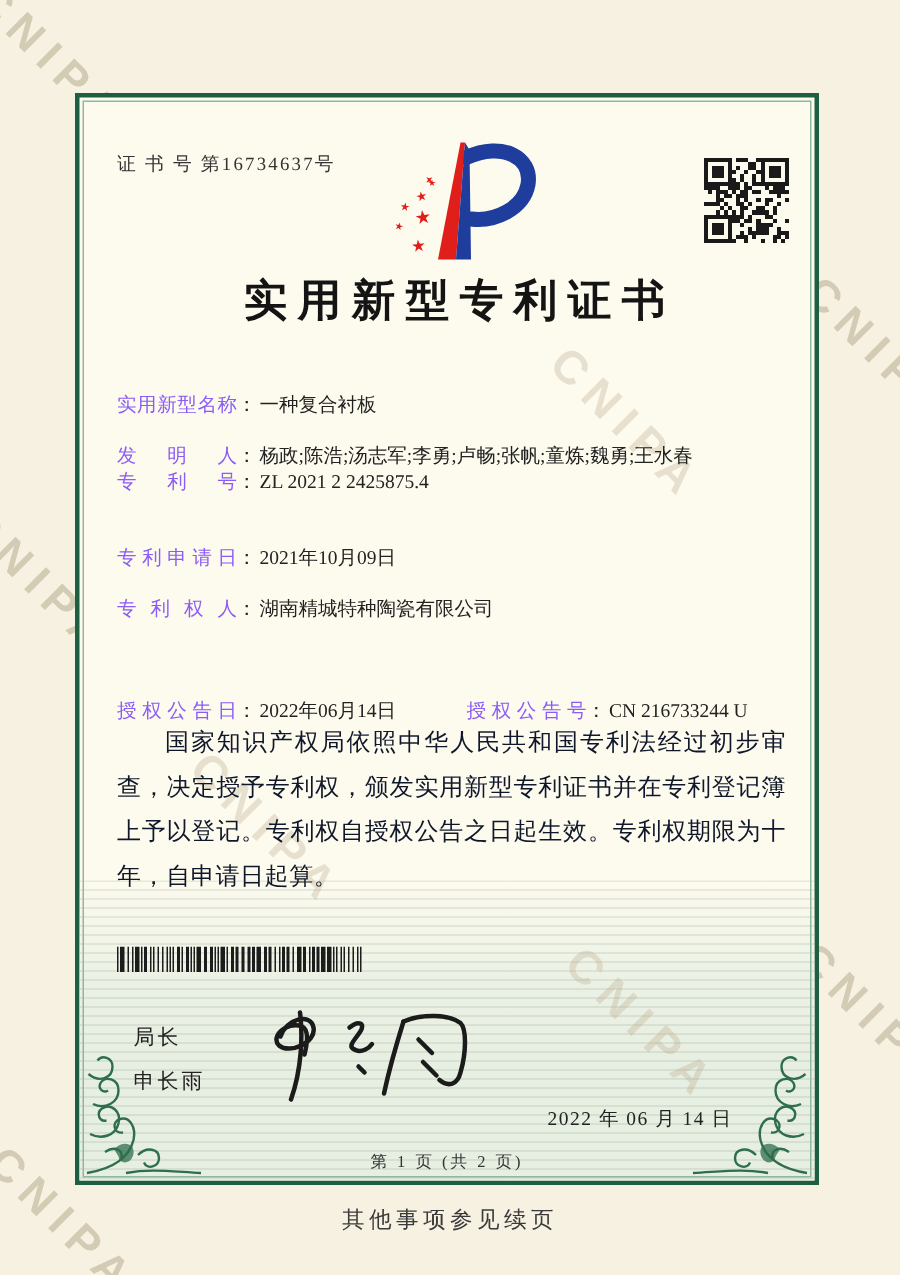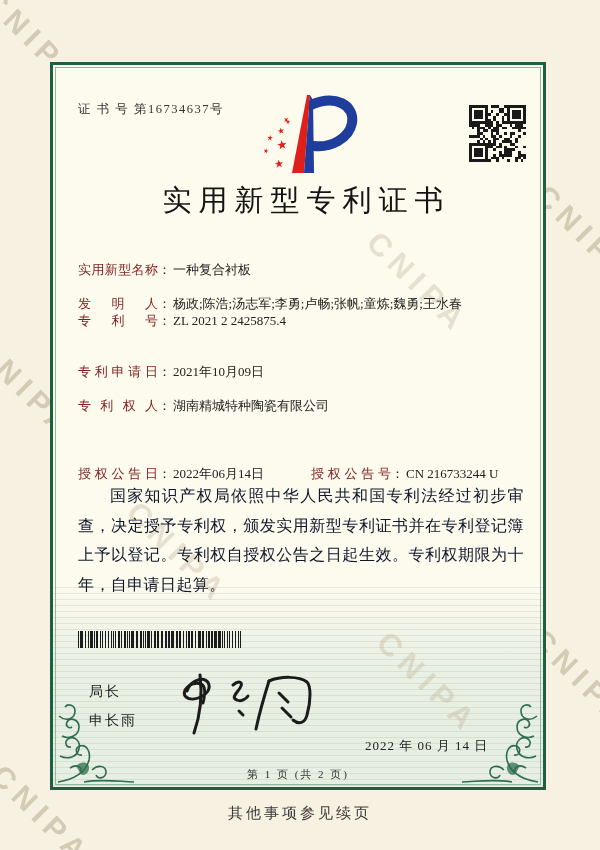--- a/index.html
+++ b/index.html
@@ -34,26 +34,26 @@
   .content { position:absolute; inset:0; z-index:3;border-radius:16px; }
   .cert-no {
     position:absolute; left:25px; top:36px; font-size:12.5px; color:#333;
     letter-spacing:1.5px;
   }
   .logo { position:absolute; left:208px; top:26px; width:100px; height:90px; }
   .qr { position:absolute; left:416px; top:40px; width:57px; height:57px; background:#fdfaee; }
   .qr svg { width:100%; height:100%; shape-rendering:crispEdges; }
   .title {
     position:absolute; left:0; right:0; top:116px; text-align:center;
-    font-size:29px; font-weight:400; color:#141414; letter-spacing:7px;margin-left:17px;
+    font-size:29px; font-weight:700; color:#141414; letter-spacing:7px;margin-left:17px;
   }
   .frow { position:absolute; left:25px; font-size:13px; color:#222; white-space:nowrap; }
   .flabel {
     display:inline-block; width:80px; text-align:justify; text-align-last:justify;
-    color:#7f1d1d;
+    color:#8b5cf6;
   }
   .fcolon { margin:0 2px 0 0; }
   .paras {
     position:absolute; left:25px; top:416px; width:446px;
     font-size:16px; line-height:1.85; color:#0f172a; text-align:justify;
     letter-spacing:0.4px;
   }
   .paras p { text-indent:2em; }
   .barcode { position:absolute; left:25px; top:566px; width:168px; height:17px; }
   .signer { position:absolute; left:36px; top:618px; font-size:14px; color:#222; letter-spacing:2px; }

